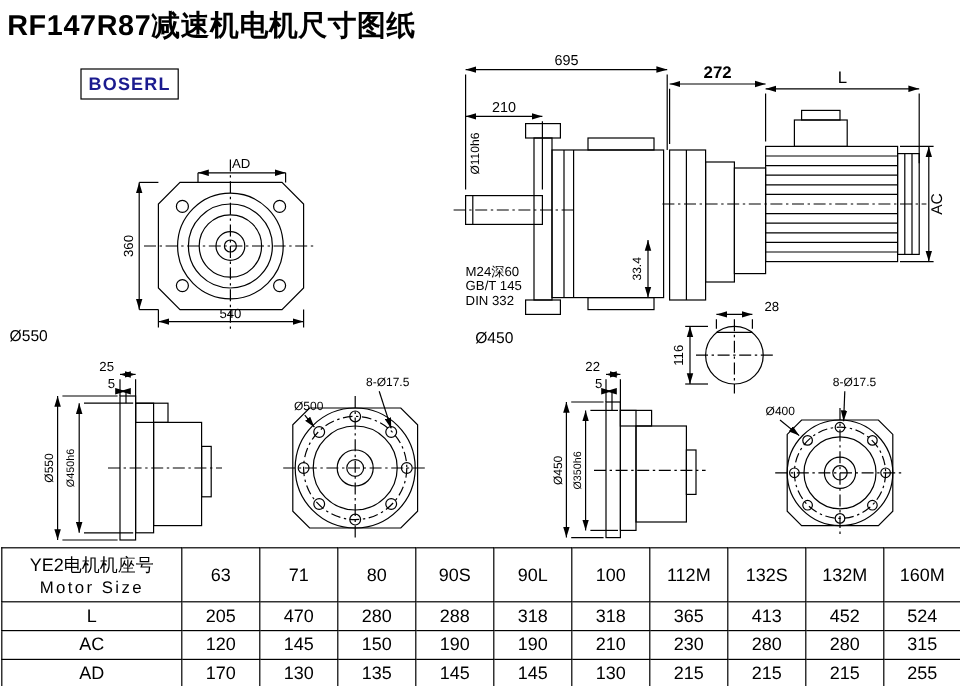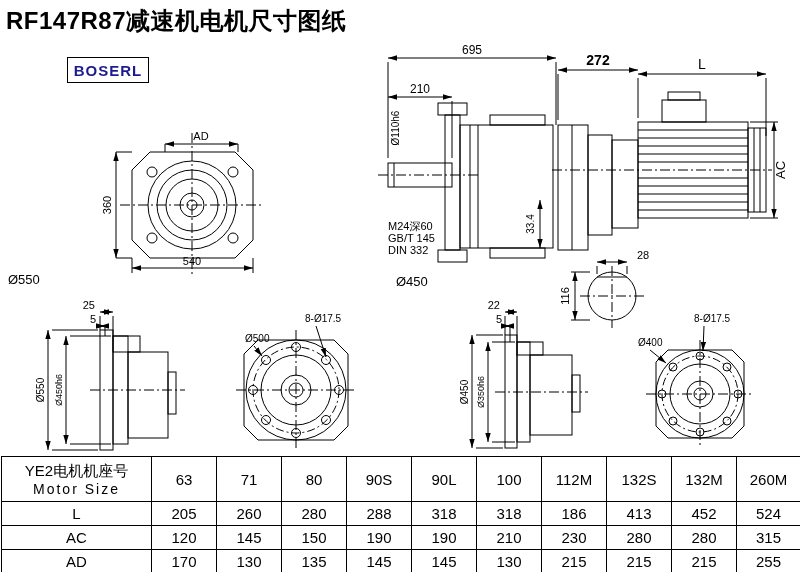--- a/index.html
+++ b/index.html
@@ -269,31 +269,31 @@
       </td>
       <td>63</td>
       <td>71</td>
       <td>80</td>
       <td>90S</td>
       <td>90L</td>
       <td>100</td>
       <td>112M</td>
       <td>132S</td>
       <td>132M</td>
-      <td>260M</td>
+      <td>160M</td>
     </tr>
     <tr>
       <td>L</td>
       <td>205</td>
-      <td>260</td>
+      <td>470</td>
       <td>280</td>
       <td>288</td>
       <td>318</td>
       <td>318</td>
-      <td>186</td>
+      <td>365</td>
       <td>413</td>
       <td>452</td>
       <td>524</td>
     </tr>
     <tr>
       <td>AC</td>
       <td>120</td>
       <td>145</td>
       <td>150</td>
       <td>190</td>

